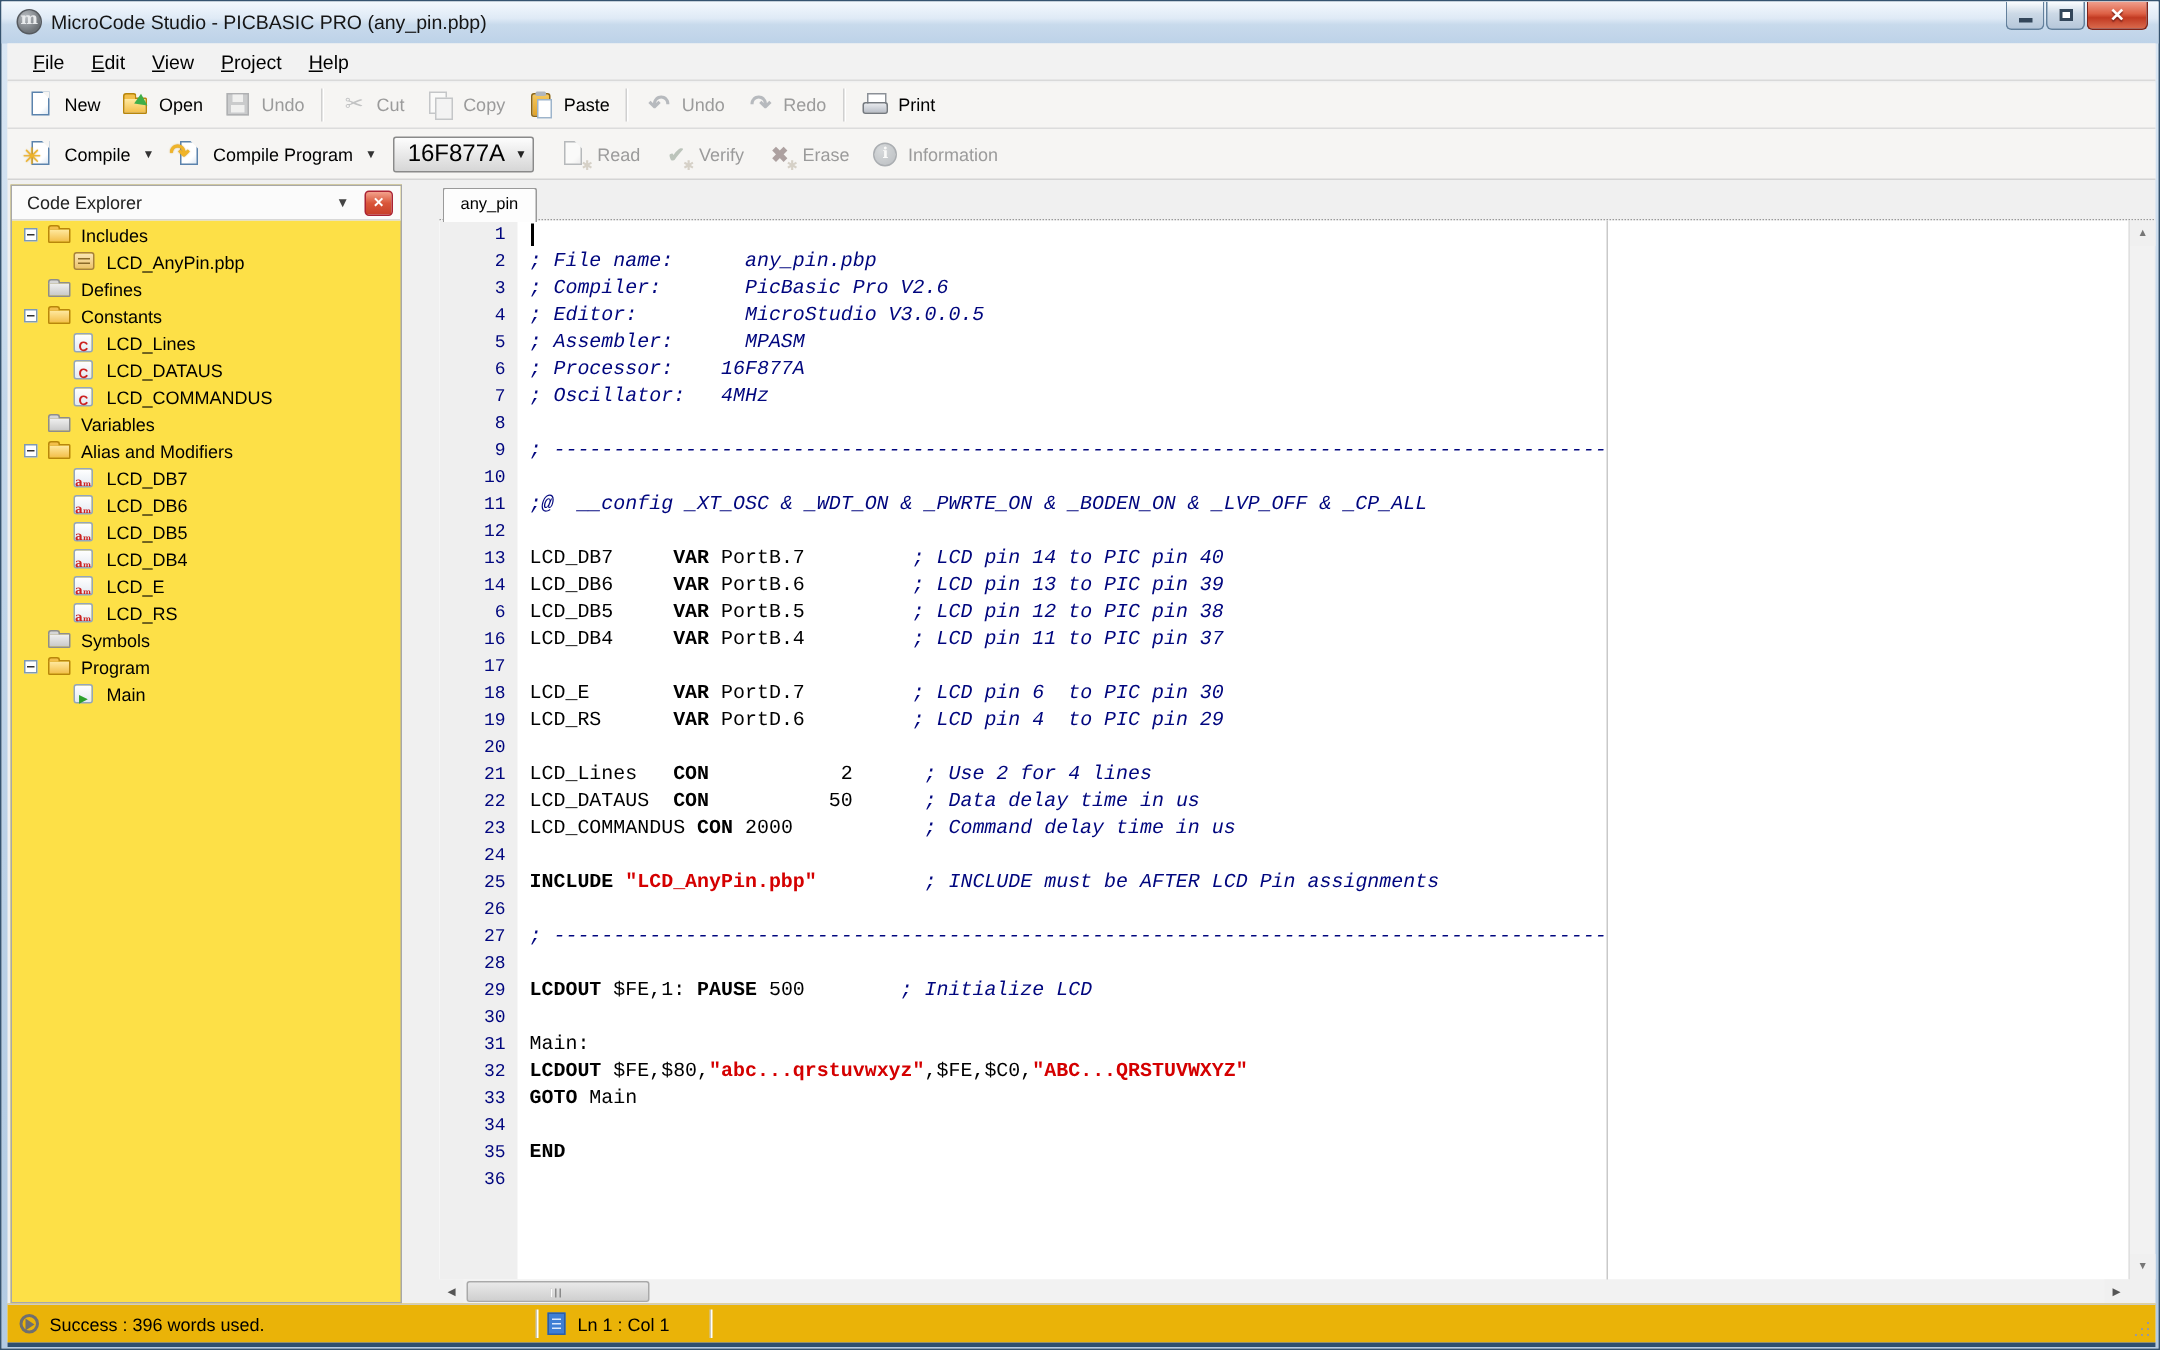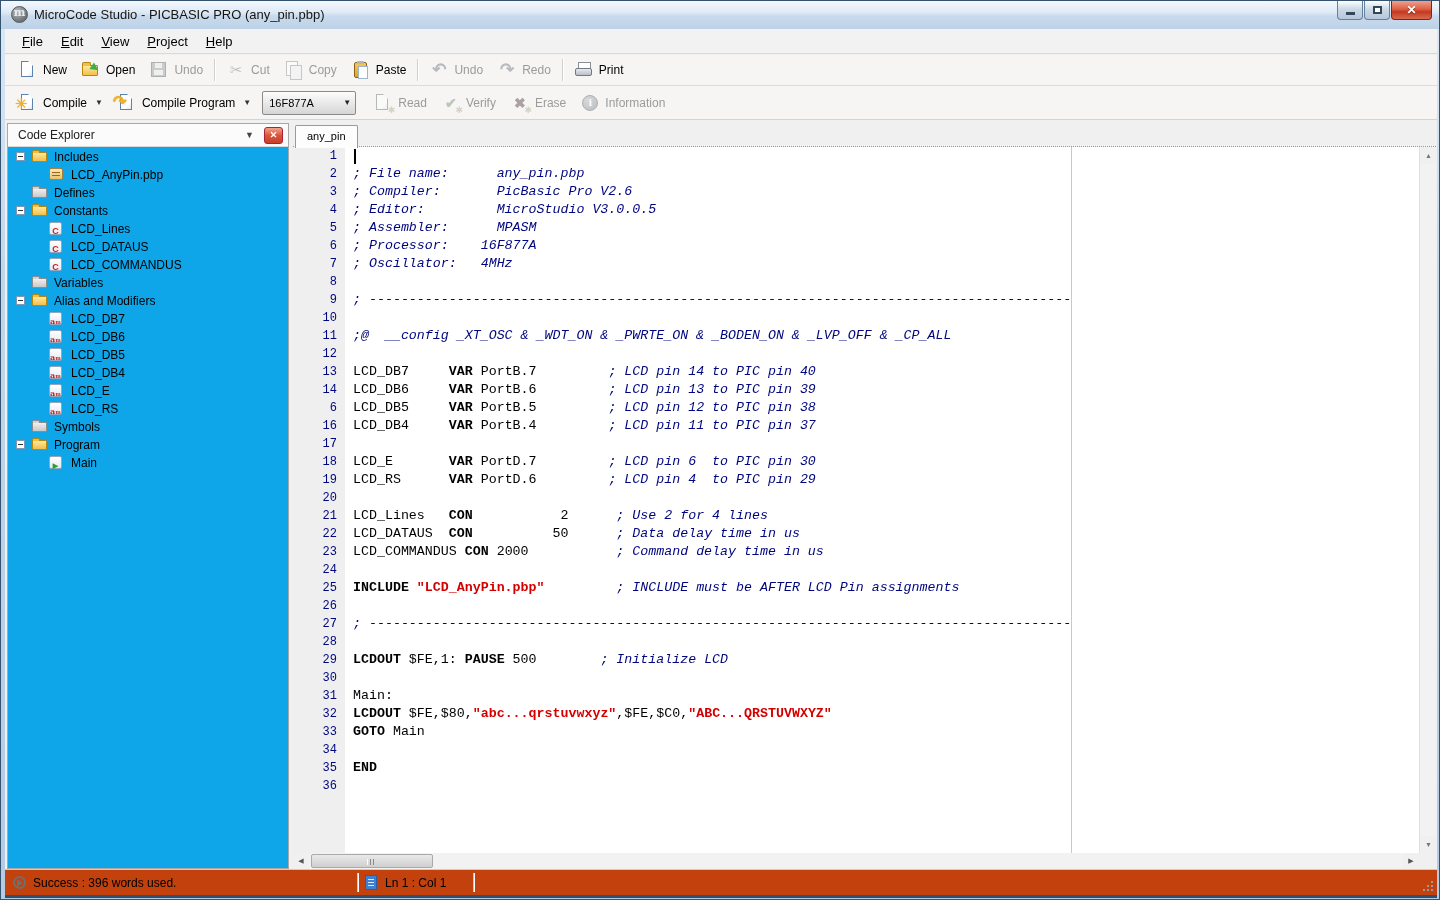--- a/index.html
+++ b/index.html
@@ -70,24 +70,24 @@
   .i-print-paper{position:absolute;left:4px;top:2px;width:11px;height:7px;background:#fff;border:1px solid #8b9097;}
   .i-star{position:absolute;left:-3px;top:2px;font-size:15px;color:#f0b429;text-shadow:0 0 1px #c98f12;}
   .i-yarrow{position:absolute;left:-4px;top:-1px;font-size:16px;font-weight:bold;color:#f0b429;text-shadow:0 0 1px #c98f12;}
   .i-info-c{position:absolute;left:2px;top:2px;width:14px;height:14px;border-radius:50%;
     background:radial-gradient(circle at 35% 30%,#9cc4e8,#5b8fc9);border:1px solid #3c6da8;color:#fff;
     font-size:10px;font-weight:bold;text-align:center;line-height:14px;font-family:"DejaVu Serif",serif;}
   .i-gear{position:absolute;right:-2px;bottom:-2px;font-size:9px;color:#e8a93c;}
   
   .combo{width:92px;height:22px;border:1px solid #8a8a8a;border-radius:2px;margin:0 10px 0 4px;
     background:linear-gradient(180deg,#fdfdfd,#e9e9e9 50%,#d6d6d6);display:flex;align-items:center;position:relative;}
-  .combo-text{font-size:11px;padding-left:6px;color:#000;flex:1;}
+  .combo-text{font-size:16px;padding-left:6px;color:#000;flex:1;text-align:center;}
   .combo-btn{width:16px;height:100%;display:flex;align-items:center;justify-content:center;font-size:8px;color:#222;}
   
-  .explorer{position:absolute;left:2px;top:94px;width:282px;height:746px;background:#0ea5e9;
+  .explorer{position:absolute;left:2px;top:94px;width:261px;height:746px;background:#fde047;
     border:1px solid #a8a8a8;box-sizing:border-box;}
   .exp-header{position:absolute;left:0;top:0;width:100%;height:23px;background:#fbfbfb;
     border-bottom:1px solid #d8d8d8;display:flex;align-items:center;box-sizing:border-box;}
   .exp-title{font-size:12px;color:#222;padding-left:10px;flex:1;}
   .exp-dd{font-size:9px;color:#444;margin-right:10px;}
   .exp-close{width:17px;height:15px;margin-right:5px;border:1px solid #a23;border-radius:3px;
     background:linear-gradient(180deg,#f3a28c,#d9553a 50%,#c8402a);color:#fff;font-size:9px;font-weight:bold;
     text-align:center;line-height:14px;}
   .tree{position:absolute;left:0;top:23px;width:100%;bottom:0;overflow:hidden;}
   .t-row{height:18px;display:flex;align-items:center;font-size:12px;color:#000;white-space:nowrap;}
@@ -136,21 +136,21 @@
     display:flex;align-items:center;justify-content:center;}
   .hscroll{position:absolute;left:0;bottom:0;right:17px;height:16px;background:#f2f2f2;}
   .hs-btn{position:absolute;top:0;width:16px;height:16px;background:#f0f0f0;color:#555;font-size:7px;
     display:flex;align-items:center;justify-content:center;}
   .hs-thumb{position:absolute;left:18px;top:1px;width:122px;height:14px;border:1px solid #a9a9a9;border-radius:2px;
     background:linear-gradient(180deg,#e9e9e9,#cfcfcf);box-sizing:border-box;}
   .hs-thumb::after{content:"";position:absolute;left:50%;top:4px;margin-left:-5px;width:1px;height:6px;background:#8a8a8a;
     box-shadow:3px 0 0 #8a8a8a,6px 0 0 #8a8a8a,3px 0 0 1px #fdfdfd inset;}
   .corner{position:absolute;right:0;bottom:0;width:17px;height:16px;background:#f0f0f0;}
   
-  .statusbar{position:absolute;left:0;bottom:3px;width:100%;height:26px;background:#c2410c;
+  .statusbar{position:absolute;left:0;bottom:3px;width:100%;height:26px;background:#eab308;
     border-top:1px solid #cfcdc1;box-sizing:border-box;font-size:12px;color:#000;}
   .sb-sep{position:absolute;top:3px;bottom:3px;width:1px;background:#c9c7ba;box-shadow:1px 0 0 #fff;}
   .sb-success-icon{position:absolute;left:8px;top:6px;width:13px;height:13px;border:2px solid #6f6f6f;
     border-radius:50%;box-sizing:border-box;}
   .sb-success-icon::after{content:"";position:absolute;left:2px;top:1px;border-style:solid;border-width:4px 0 4px 6px;
     border-color:transparent transparent transparent #6f6f6f;}
   .sb-left-text{position:absolute;left:28px;top:6px;}
   .sb-doc-icon{position:absolute;left:360px;top:5px;width:12px;height:15px;background:#3f7fd4;border:1px solid #2a5ea6;box-sizing:border-box;}
   .sb-doc-icon::after{content:"";position:absolute;left:2px;top:3px;width:6px;height:1px;background:#dce9fb;
     box-shadow:0 3px 0 #dce9fb,0 6px 0 #dce9fb;}

